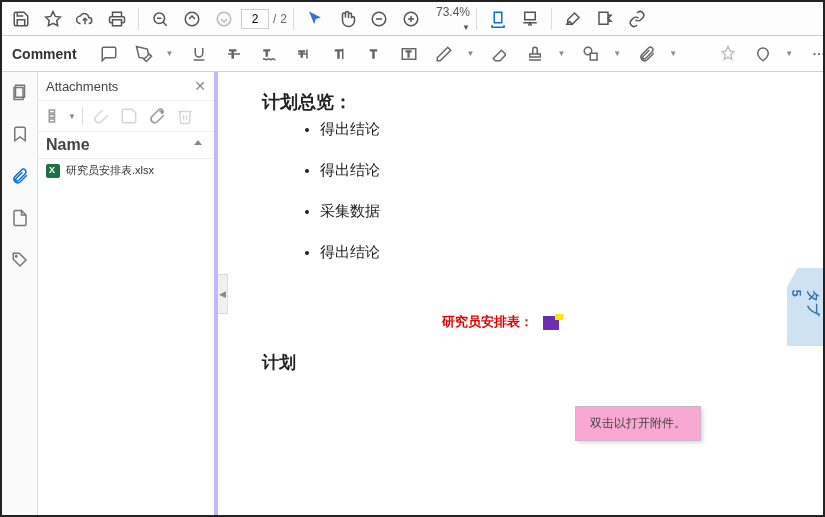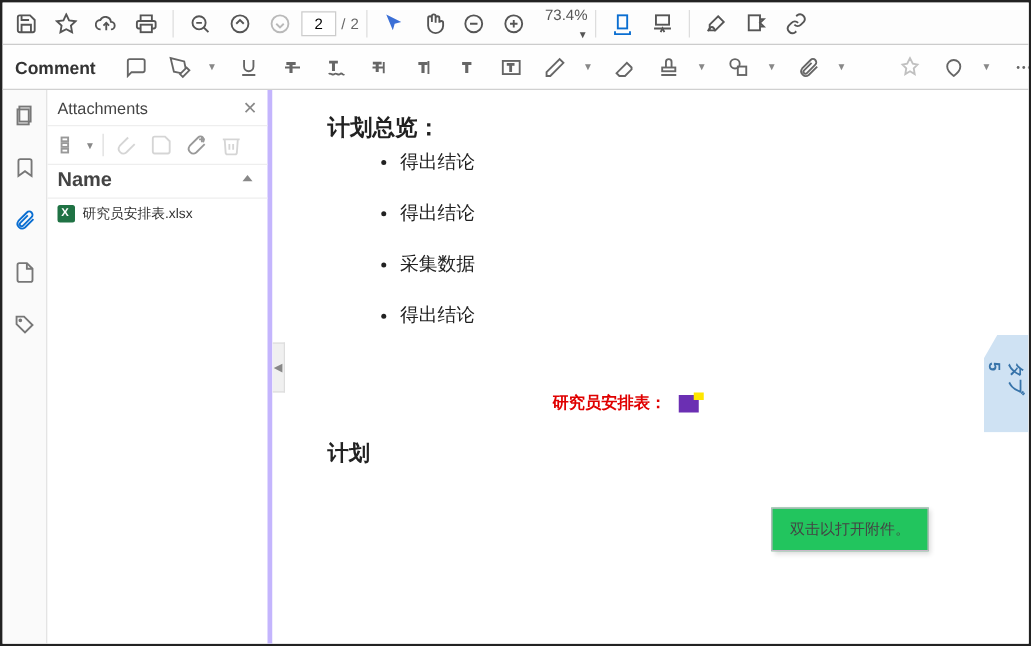--- a/index.html
+++ b/index.html
@@ -32,21 +32,21 @@
 .doc-area { flex: 1; position: relative; background: #fff; overflow: hidden; }
 .collapse-handle { position: absolute; left: 0; top: 50%; transform: translateY(-50%); width: 10px; height: 40px; background: #f0f0f0; border: 1px solid #ddd; border-left: none; display: flex; align-items: center; justify-content: center; color: #888; font-size: 9px; cursor: pointer; }
 .doc-content { padding: 18px 44px; color: #222; font-family: "SimSun","Songti SC",serif; font-size: 15px; }
 .doc-h { font-weight: 700; font-size: 18px; margin-bottom: 6px; font-family: "Microsoft YaHei","SimHei",sans-serif; }
 .doc-content ul { list-style: disc; padding-left: 58px; }
 .doc-content li { margin-bottom: 22px; font-size: 15px; }
 .red-label { color: #e00000; font-weight: 700; font-size: 13px; margin-top: 29px; margin-left: 180px; display: inline-block; font-family: "Microsoft YaHei",sans-serif; }
 .doc-h2 { font-weight: 700; font-size: 17px; margin-top: 20px; font-family: "Microsoft YaHei","SimHei",sans-serif; }
 .side-tab { position: absolute; right: 0; top: 196px; width: 36px; height: 78px; background: #cfe2f3; color: #3773a9; display: flex; align-items: center; justify-content: center; font-weight: 700; font-size: 13px; clip-path: polygon(100% 0, 100% 100%, 0 100%, 0 24%, 30% 0); writing-mode: vertical-rl; cursor: pointer; }
 .side-tab span { transform: rotate(90deg); writing-mode: horizontal-tb; }
-.tooltip { position: absolute; left: 615px; top: 404px; background: #22c55e; border: 1px solid #c9b8c9; padding: 8px 14px; font-size: 12px; color: #444; box-shadow: 2px 2px 4px rgba(0,0,0,0.15); }
+.tooltip { position: absolute; left: 573px; top: 404px; background: #f9a8d4; border: 1px solid #c9b8c9; padding: 8px 14px; font-size: 12px; color: #444; box-shadow: 2px 2px 4px rgba(0,0,0,0.15); }
 .anno-ico { display:inline-block; width:16px; height:14px; background:#6b2fb3; margin-left:6px; vertical-align:middle; position:relative; }
 .anno-ico::after { content:""; position:absolute; right:-4px; top:-2px; width:8px; height:6px; background:#ffe600; }
 svg { width: 18px; height: 18px; }
 </style>
 </head>
 <body>
 
 <div class="top-toolbar">
   <div class="tb-btn">
       <svg viewBox="0 0 24 24" fill="none" stroke="currentColor" stroke-width="2">

